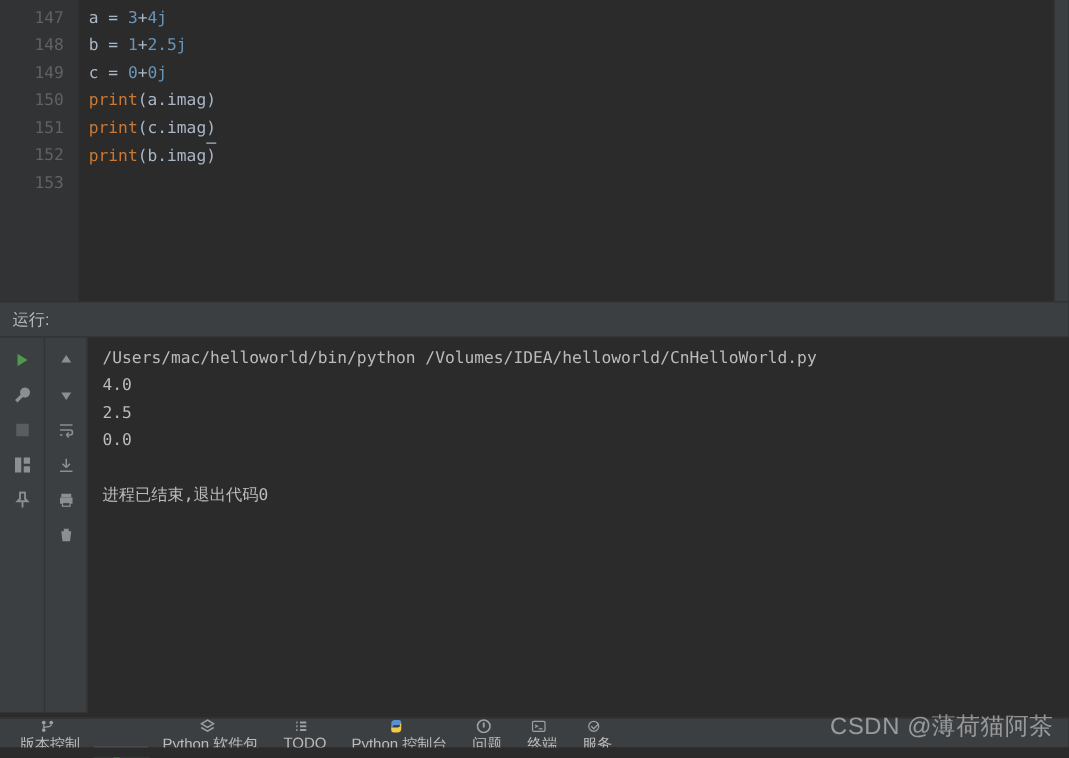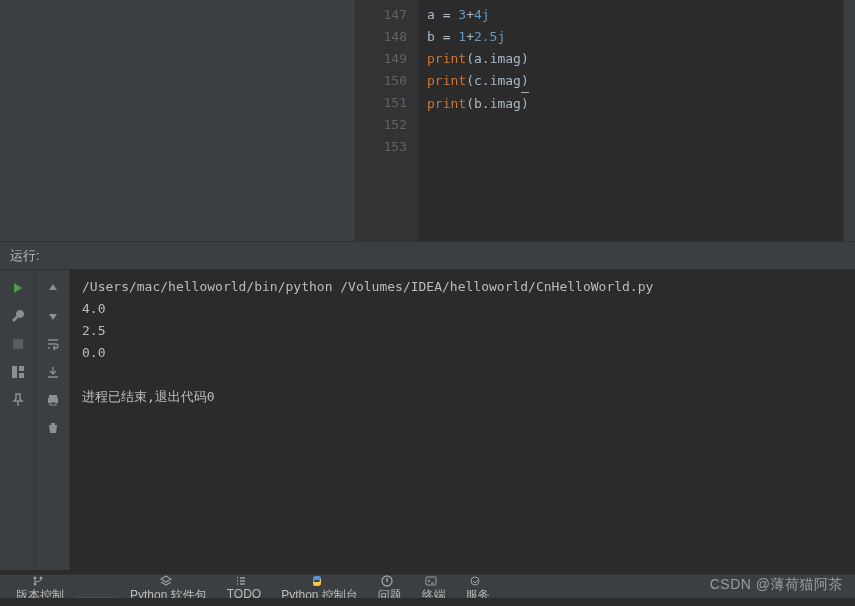--- a/index.html
+++ b/index.html
@@ -5,21 +5,21 @@
 * { margin: 0; padding: 0; box-sizing: border-box; }
 body {
   width: 855px; height: 606px;
   background: #2b2b2b;
   font-family: "Menlo", "Consolas", monospace;
   font-size: 13px;
   color: #a9b7c6;
   overflow: hidden;
   position: relative;
 }
-.top { display: flex; height: 241px; }
+.top { display: flex; height: 241px; flex-direction: column; }
 .project-panel {
   width: 356px; background: #3c3f41;
   border-right: 1px solid #323232;
 }
 .editor { flex: 1; display: flex; background: #2b2b2b; }
 .gutter {
   width: 63px; background: #313335;
   text-align: right; padding: 4px 12px 0 0;
   color: #606366; line-height: 22px;
 }
@@ -114,21 +114,21 @@
 }
 .bb-ico {
   width: 14px; height: 14px; margin-right: 5px;
   display: flex; align-items: center; justify-content: center;
   color: #9aa0a3;
 }
 .watermark {
   position: absolute; bottom: 12px; right: 12px;
   font-family: -apple-system, sans-serif;
   color: rgba(230,230,230,0.55);
-  font-size: 14px; letter-spacing: 0.5px;
+  font-size: 19px; letter-spacing: 0.5px;
   pointer-events: none;
 }
 .below-bar {
   position: absolute; bottom: 0; left: 0; right: 0;
   height: 8px; background: #2b2b2b;
 }
 svg { display: block; }
 </style>
 </head>
 <body>
@@ -141,20 +141,21 @@
         <div>148</div>
         <div>149</div>
         <div>150</div>
         <div>151</div>
         <div>152</div>
         <div>153</div>
       </div>
     <div class="code" id="code">
       <div class="line"><span class="id">a</span><span class="op"> = </span><span class="num">3</span><span class="op">+</span><span class="num">4j</span></div>
         <div class="line"><span class="id">b</span><span class="op"> = </span><span class="num">1</span><span class="op">+</span><span class="num">2.5j</span></div>
+        <div class="line"><span class="id">c</span><span class="op"> = </span><span class="num">0</span><span class="op">+</span><span class="num">0j</span></div>
         <div class="line"></div>
         <div class="line"><span class="kw">print</span><span class="op">(</span><span class="id">a</span><span class="op">.</span><span class="id">imag</span><span class="op">)</span></div>
         <div class="line"><span class="kw">print</span><span class="op">(</span><span class="id">c</span><span class="op">.</span><span class="id">imag</span><span class="op caret-u">)</span></div>
         <div class="line"><span class="kw">print</span><span class="op">(</span><span class="id">b</span><span class="op">.</span><span class="id">imag</span><span class="op">)</span></div>
         <div class="editor-scroll"></div>
     </div>
   </div>
 </div>
 
 <div class="run-header">

